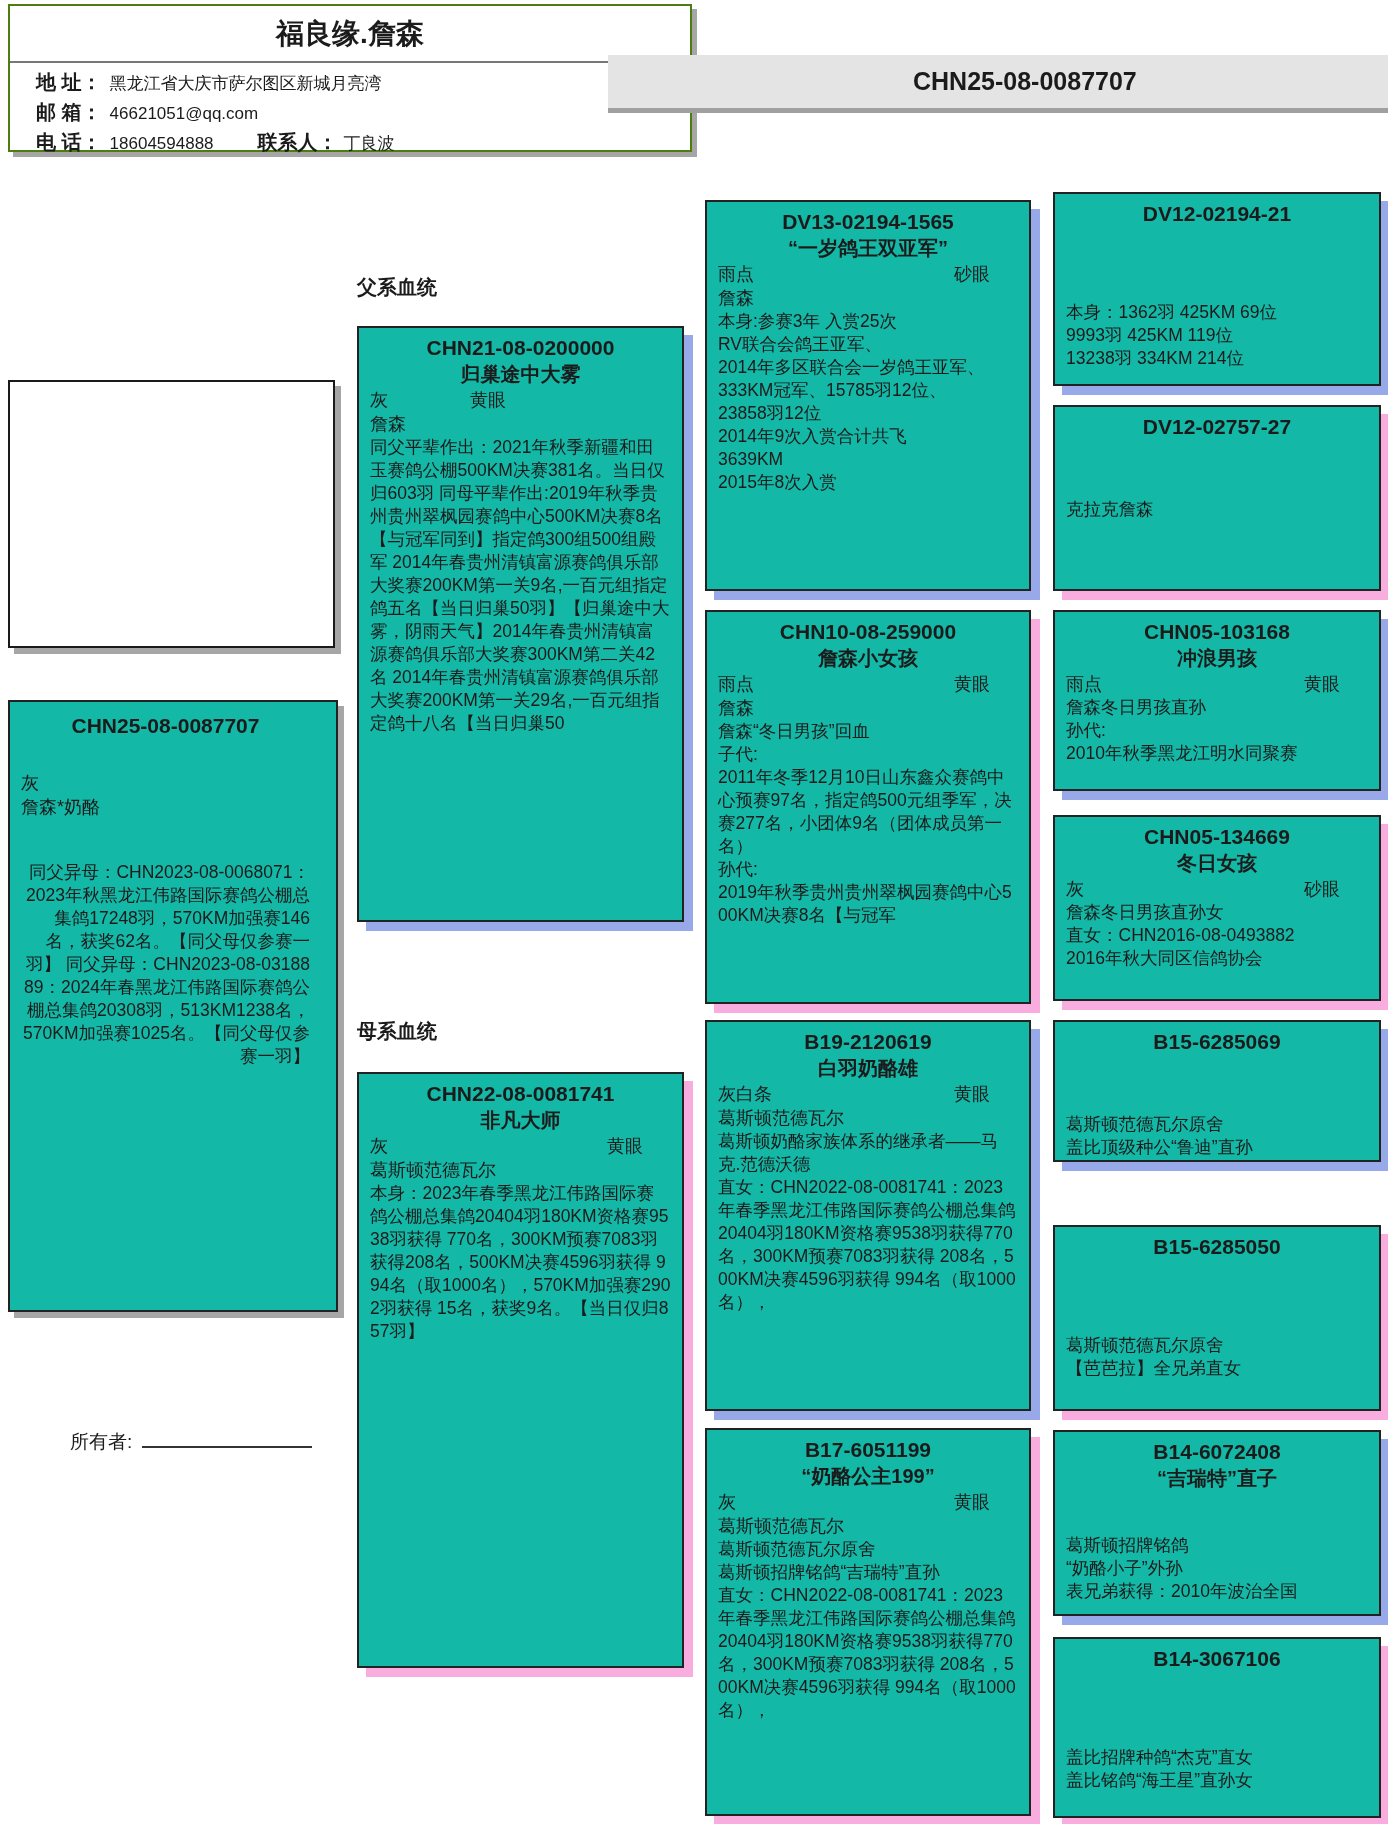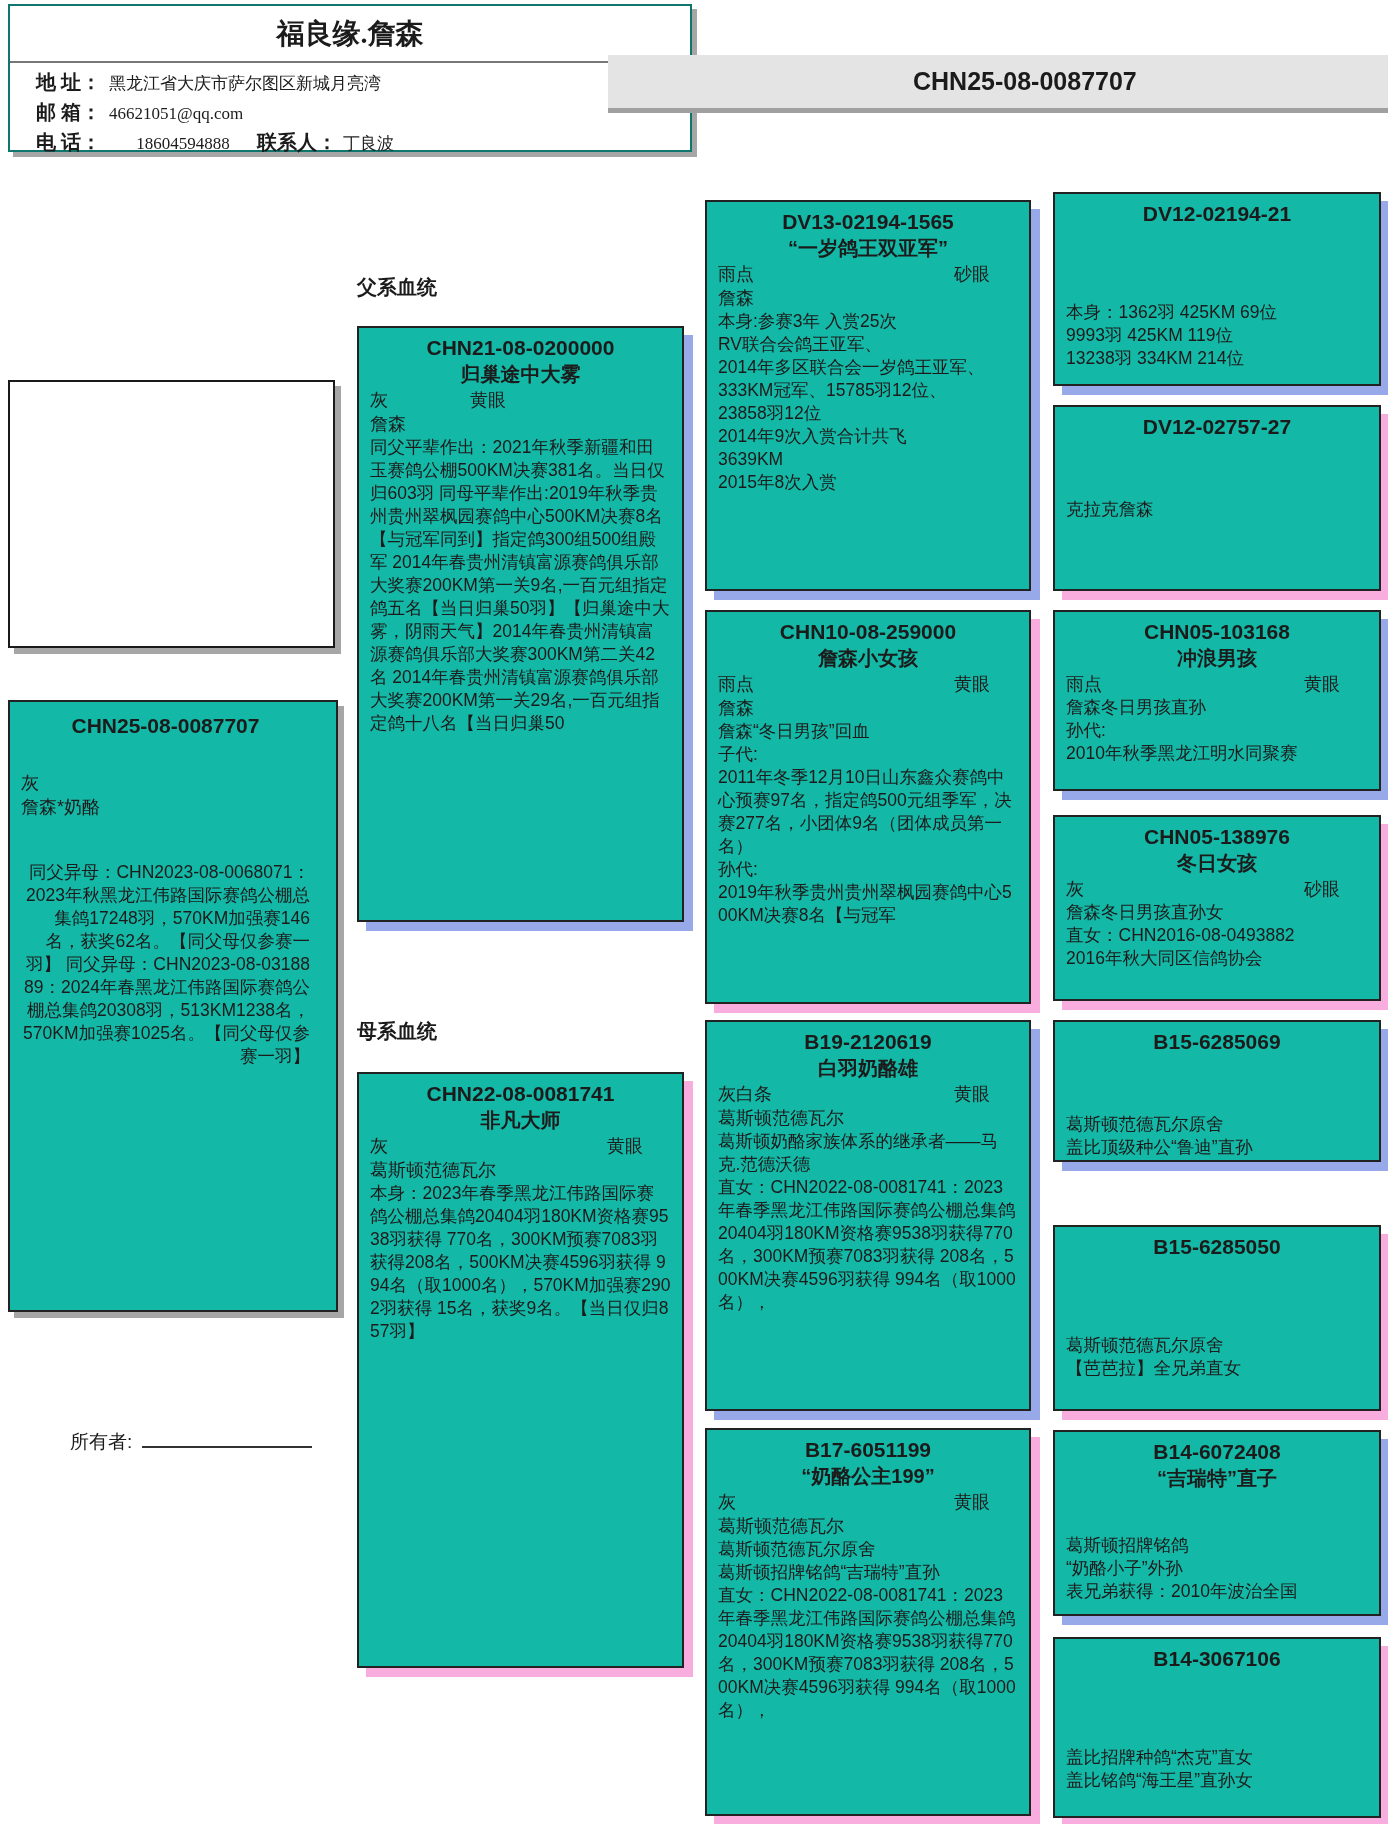--- a/index.html
+++ b/index.html
@@ -44,32 +44,31 @@
   .b-fmf { left:1053px; top:610px;  width:328px; height:181px; }
   .b-fmm { left:1053px; top:815px;  width:328px; height:186px; }
   .b-mff { left:1053px; top:1020px; width:328px; height:142px; }
   .b-mfm { left:1053px; top:1225px; width:328px; height:186px; }
   .b-mmf { left:1053px; top:1430px; width:328px; height:186px; }
   .b-mmm { left:1053px; top:1637px; width:328px; height:181px; }
 
   
   .b-loft {
     position:absolute; left:8px; top:4px; width:684px; height:148px;
-    background:#fff; border:2px solid #0f766e; box-sizing:border-box;
+    background:#fff; border:2px solid #4d7c0f; box-sizing:border-box;
     box-shadow:5px 5px 0 var(--neutral-shadow);
-    font-family:Liberation Serif, serif;
   }
   .loft-title {
     text-align:center; font-size:28px; font-weight:bold;
     padding:9px 0 8px 0; border-bottom:2px solid #777;
   }
   .loft-rows { padding:5px 0 0 26px; }
   .loft-row { font-size:17px; line-height:28px; white-space:nowrap; }
   .loft-label { font-weight:bold; font-size:20px; margin-right:8px; }
-  .loft-value { font-size:17px;text-align:center; }
+  .loft-value { font-size:17px; }
   .phone-value { display:inline-block; width:148px; }
   .contact-label { font-weight:bold; font-size:20px; margin-right:6px; }
 
   
   .b-idbar {
     position:absolute; left:608px; top:55px; width:780px; height:58px;
     background:var(--bar-bg); border-bottom:5px solid var(--bar-border);
     box-sizing:border-box; display:flex; align-items:center;
     font-size:25px; font-weight:bold; padding-left:305px;
   }
@@ -230,21 +229,21 @@
   <div class="eyerow">
     <span>雨点</span>
     <span class="eye">黄眼</span>
   </div>
   <div class="pbody">詹森冬日男孩直孙
 孙代:
 2010年秋季黑龙江明水同聚赛</div>
 </div>
 
 <div class="pbox female b-fmm">
-  <div class="ring">CHN05-138976</div>
+  <div class="ring">CHN05-134669</div>
   <div class="pname">冬日女孩</div>
   <div class="eyerow">
     <span>灰</span>
     <span class="eye">砂眼</span>
   </div>
   <div class="pbody">詹森冬日男孩直孙女
 直女：CHN2016-08-0493882
 2016年秋大同区信鸽协会</div>
 </div>
 

